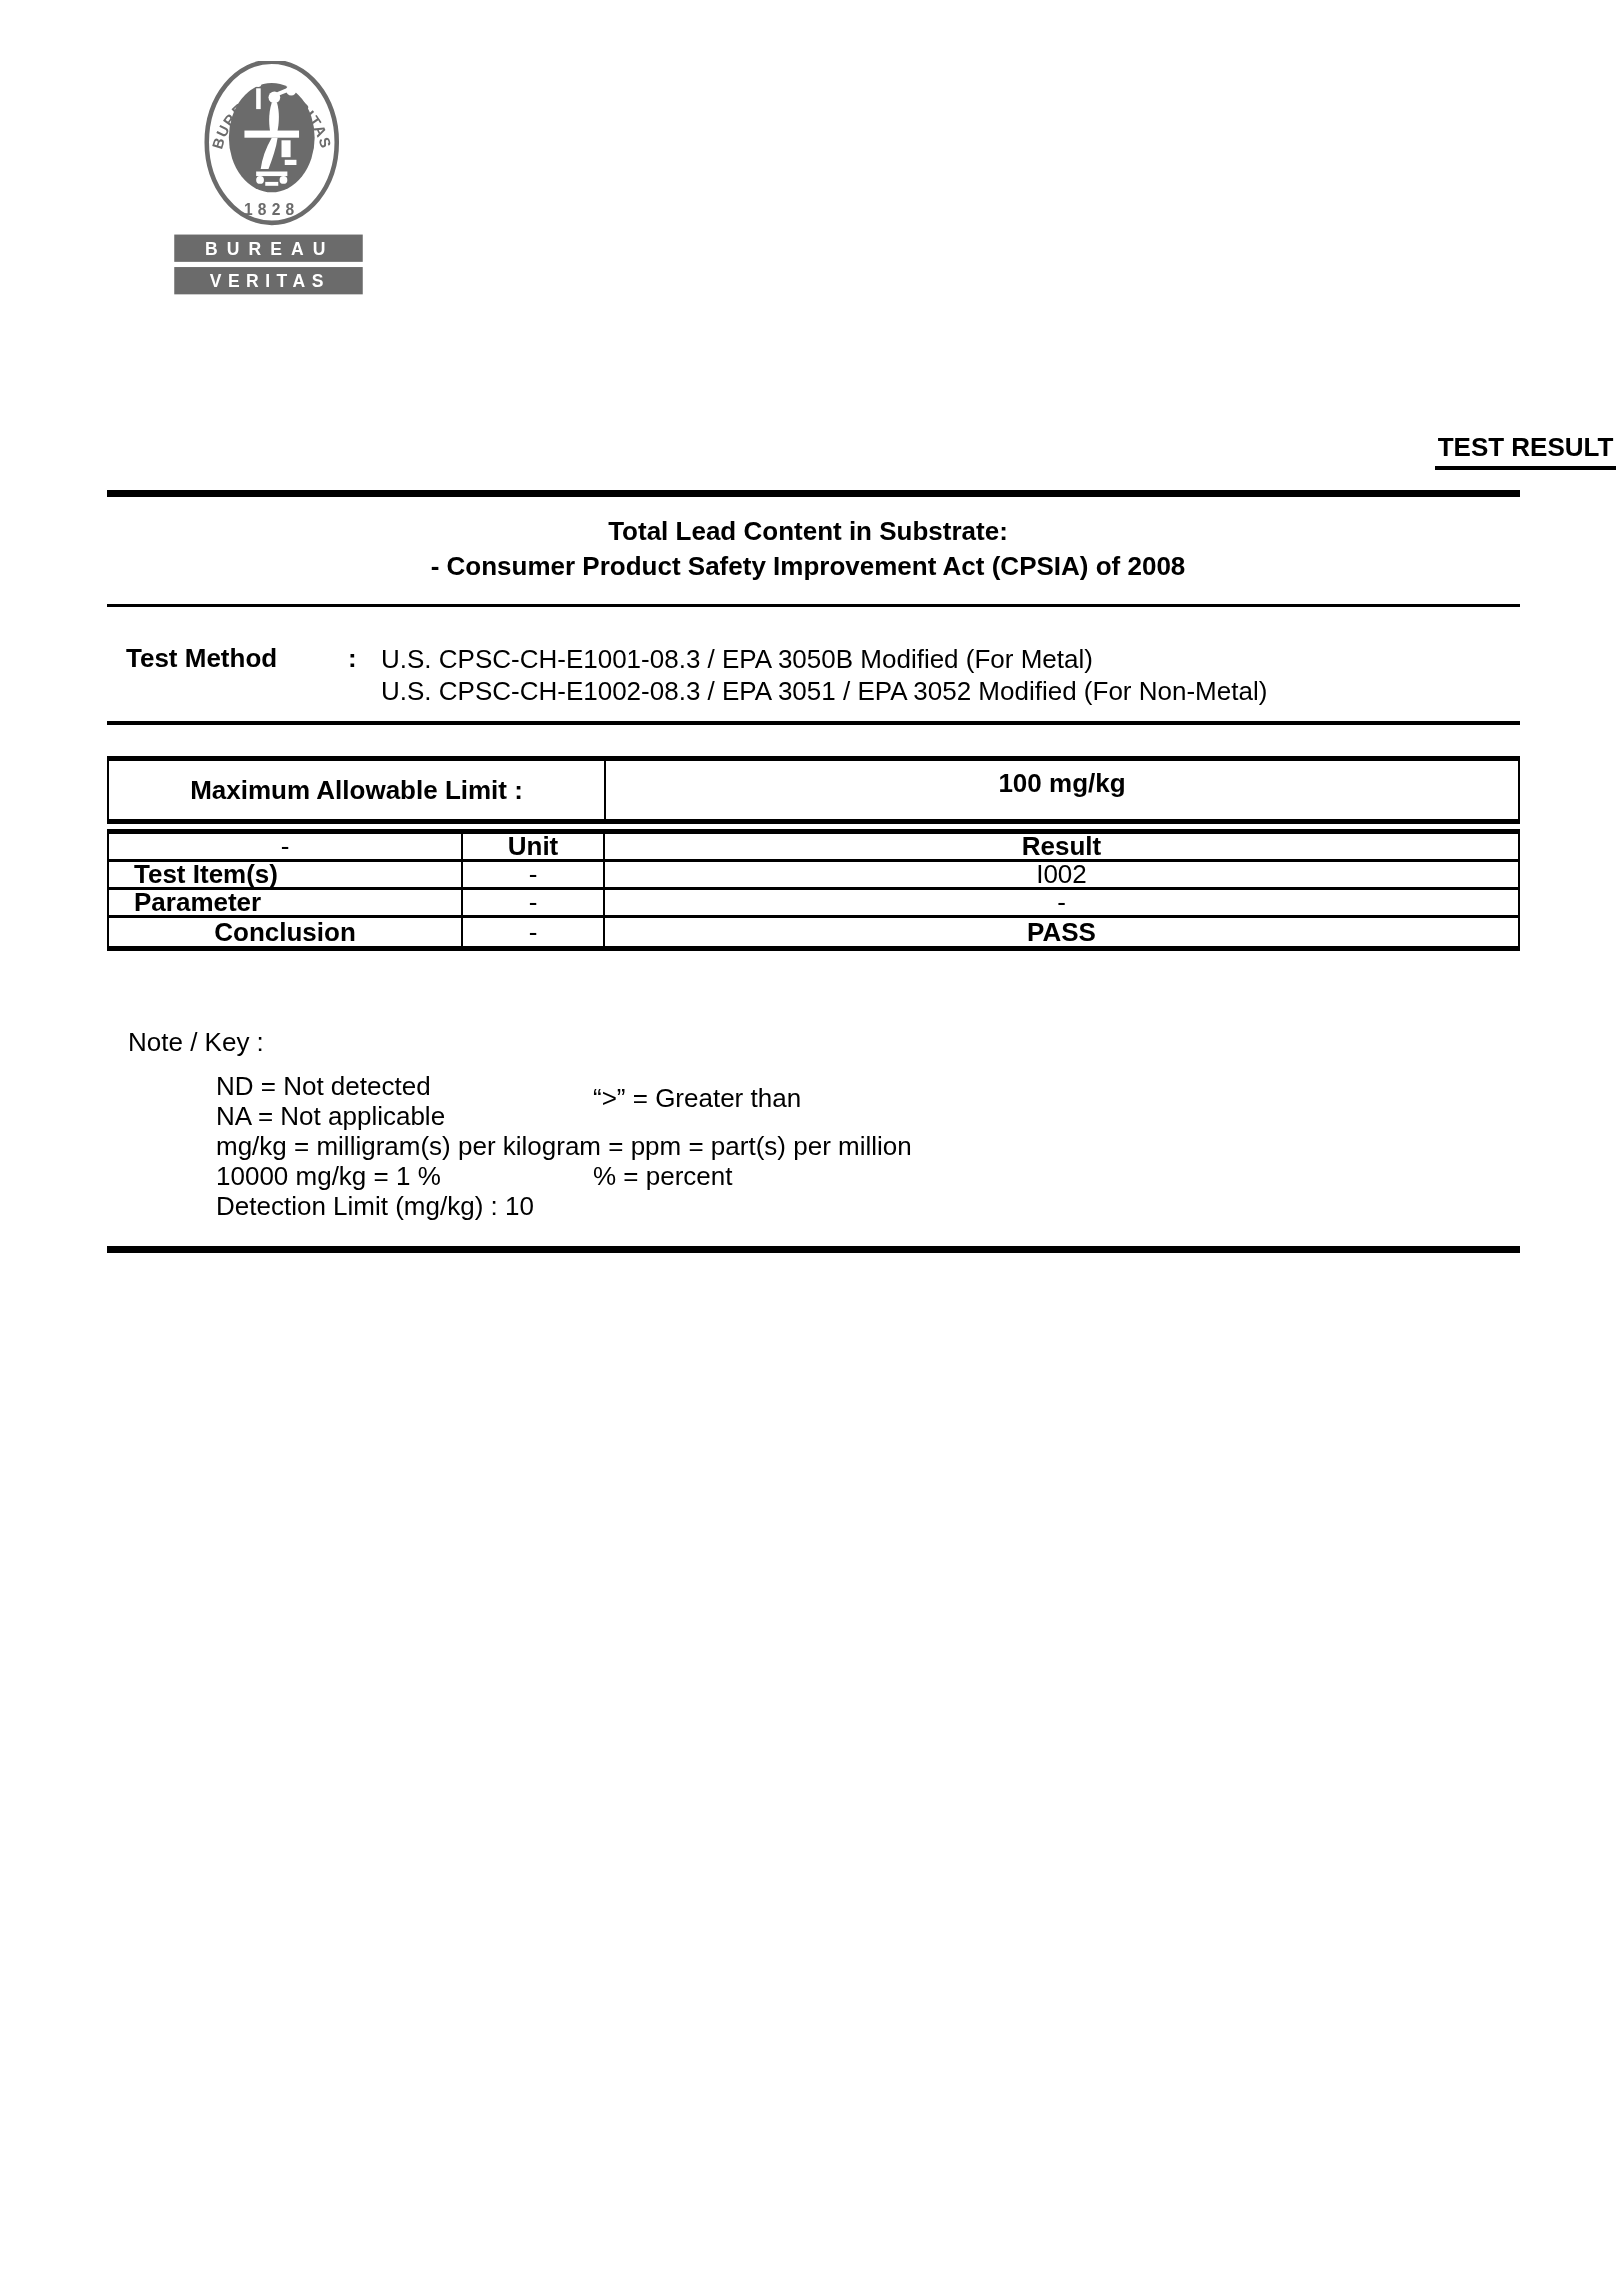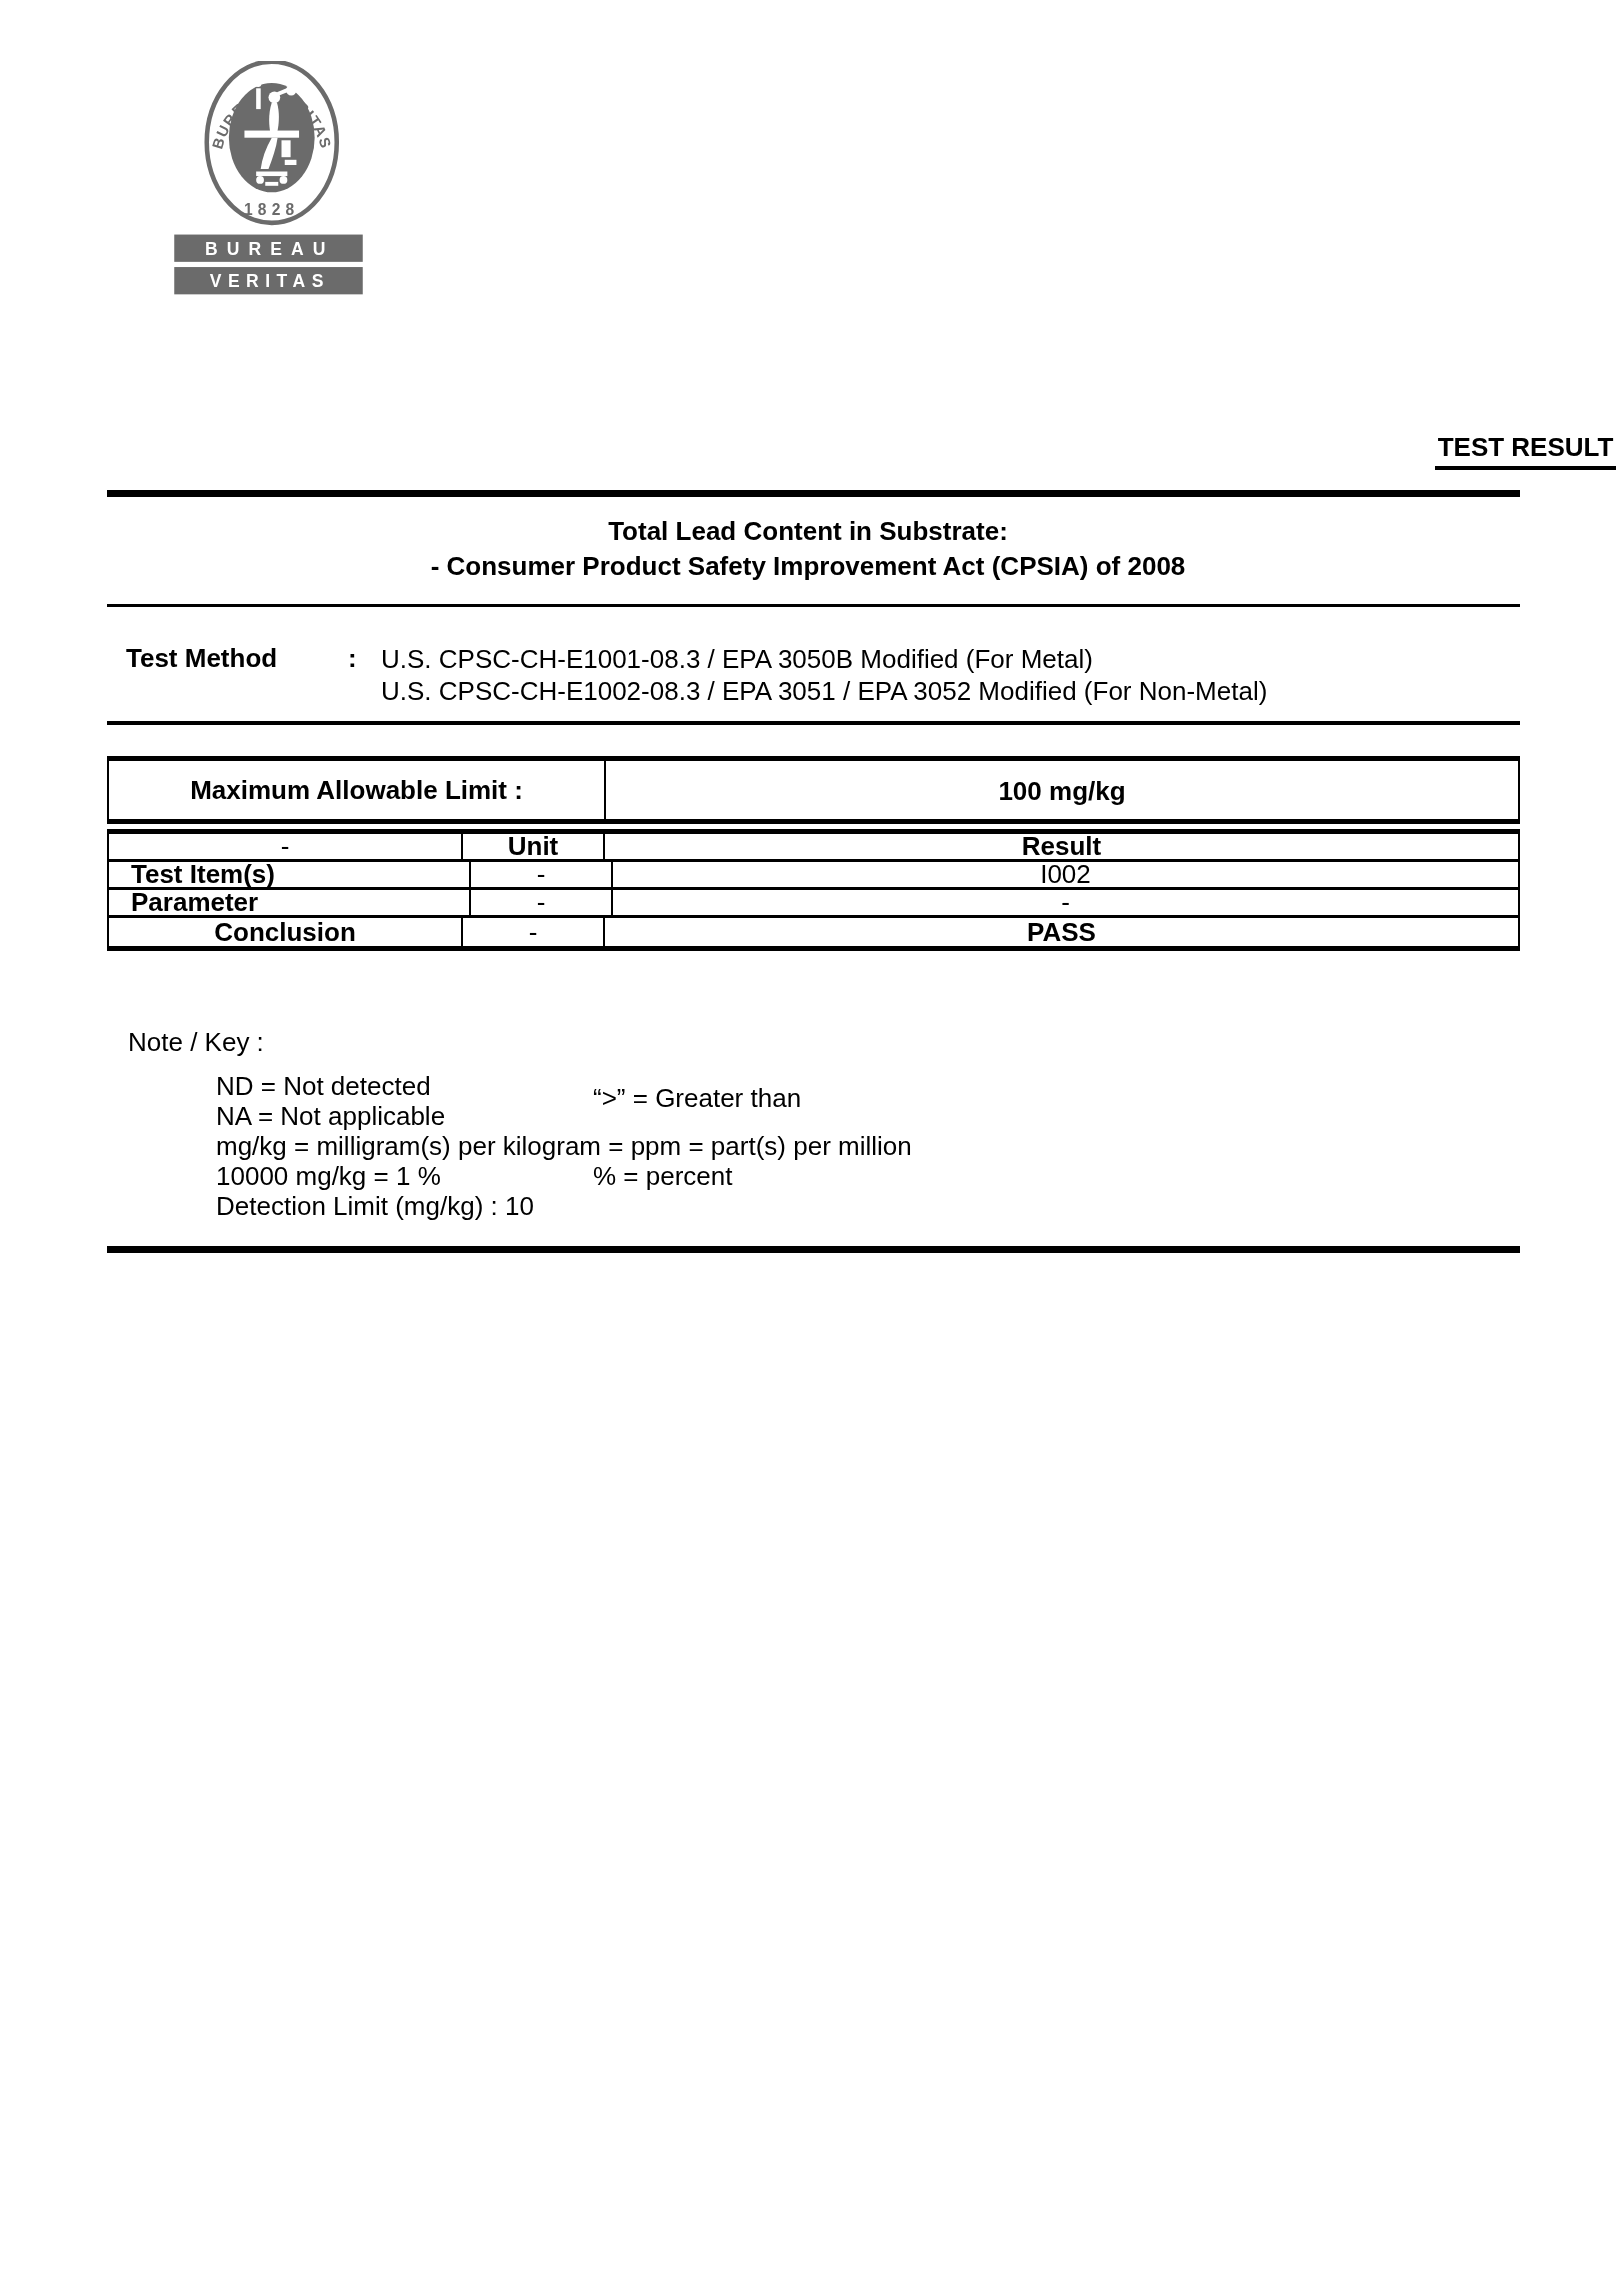--- a/index.html
+++ b/index.html
@@ -53,34 +53,34 @@
   
   .limit-table {
     position:absolute; left:107px; top:756px; width:1413px; height:68px;
     border:2px solid #000; border-top-width:5.2px; border-bottom-width:5.2px;
     display:flex; font-size:26px; font-weight:bold;
   }
   .limit-label {
     width:497px; border-right:2px solid #000;
     display:flex; align-items:center; justify-content:center;
   }
-  .limit-value { flex:1; text-align:center; padding-top:15px; }
+  .limit-value { flex:1; text-align:center; padding-top:7px; }
 
   
   .result-table {
     position:absolute; left:107px; top:829px; width:1413px;
     border:2px solid #000; border-top-width:5.9px; border-bottom-width:5.9px;
     font-size:26px;
   }
   .rt-row { display:flex; border-bottom:3.3px solid #000; height:28px; }
   .rt-row:last-child { border-bottom:none; }
   .rt-c1 { width:354px; border-right:2px solid #000; display:flex; align-items:center; }
   .rt-c2 { width:142px; border-right:2px solid #000; display:flex; align-items:center; justify-content:center; }
   .rt-c3 { flex:1; display:flex; align-items:center; justify-content:center; }
-  .cell-left { justify-content:flex-start; padding-left:14px;margin-left:8px; }
+  .cell-left { justify-content:flex-start; padding-left:25px; }
   .cell-center { justify-content:center; }
 
   
   .note-label { position:absolute; left:128px; top:1027px; font-size:26px; }
   .notes { position:absolute; left:216px; top:1071px; font-size:26px; line-height:30px; }
   .note-greater { position:absolute; left:593px; top:1083px; font-size:26px; }
   .note-percent { position:absolute; left:593px; top:1161px; font-size:26px; }
 </style>
 </head>
 <body>

